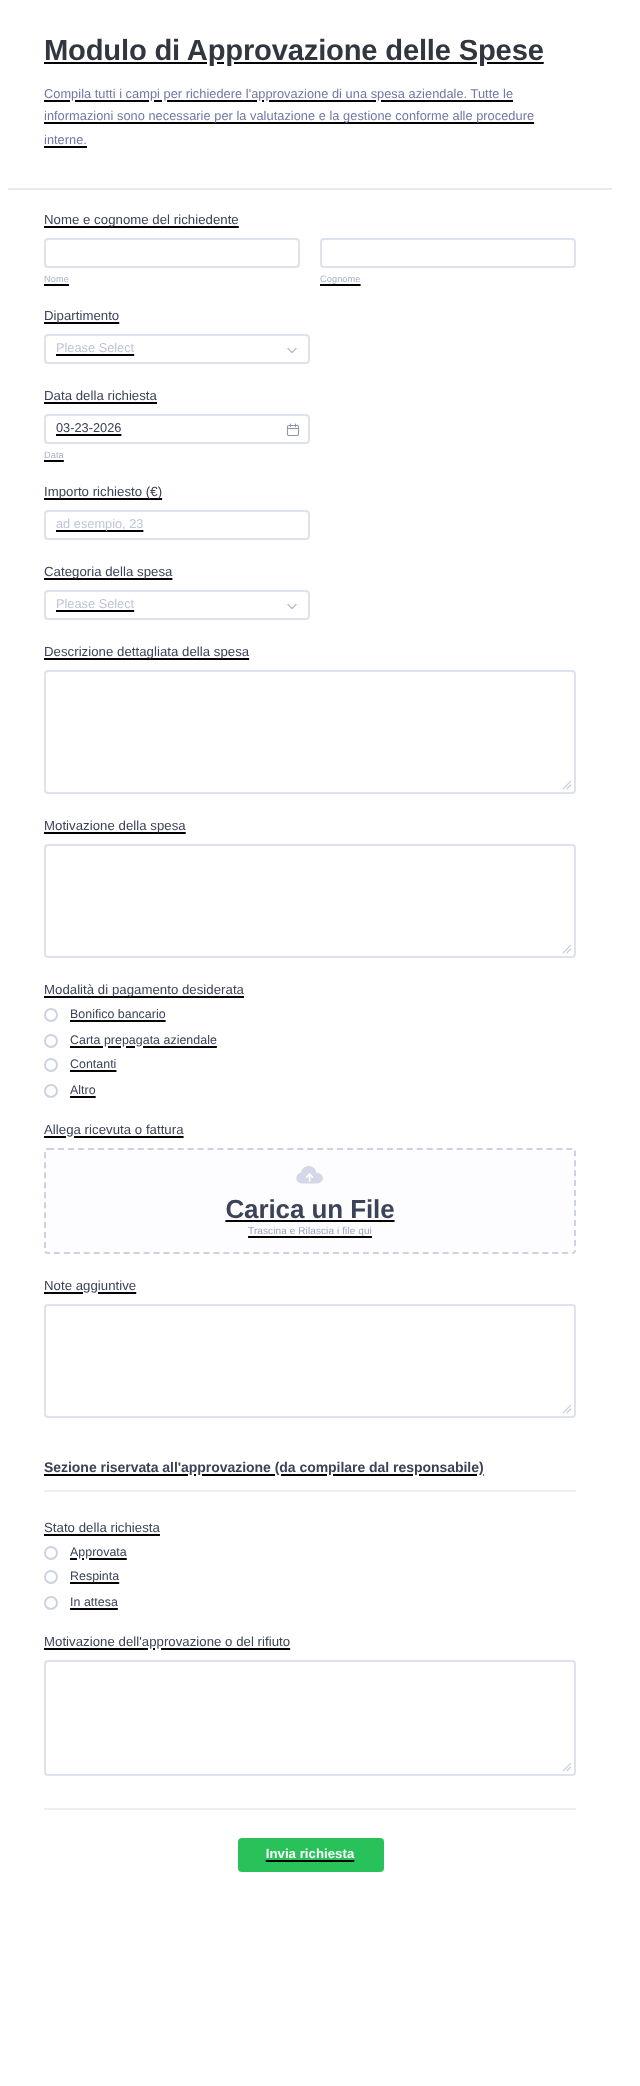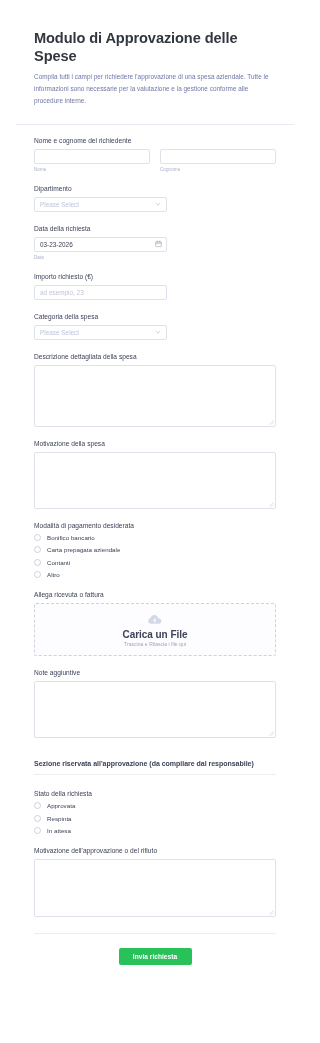--- a/index.html
+++ b/index.html
@@ -7,22 +7,23 @@
     margin: 0; padding: 0;
     width: 310px;
     background: #ffffff;
     font-family: "Liberation Sans", sans-serif;
     -webkit-font-smoothing: antialiased;
   }
   .page {
     width: 310px;
     min-height: 1043px;
     background: #ffffff;
-    padding: 16px;
+    padding: 4px;
     position: relative;
+    text-decoration: underline;
   }
   
   .header {
     padding: 14px 18px 11px 18px;
   }
   .form-title {
     font-size: 14.6px;
     font-weight: bold;
     color: #32373f;
     letter-spacing: -0.1px;
@@ -158,21 +159,21 @@
     background: #fdfdff;
     height: 53px;
     display: flex;
     flex-direction: column;
     align-items: center;
     justify-content: center;
     gap: 1px;
   }
   .cloud { width: 16px; height: 13px; color: #d2d8e8; margin-bottom: 2px; }
   .up-title {
-    font-size: 10px; font-weight: bold; color: #3c4257; letter-spacing: -0.05px;
+    font-size: 13px; font-weight: bold; color: #3c4257; letter-spacing: -0.05px;
   }
   .up-sub { font-size: 5px; color: #9aa1bd; letter-spacing: 0.05px; }
   
   .section-head { margin-top: 22px; }
   .section-title {
     font-size: 7px;
     color: #3c4257;
     font-weight: bold;
     letter-spacing: -0.02px;
     margin-bottom: 7px;

